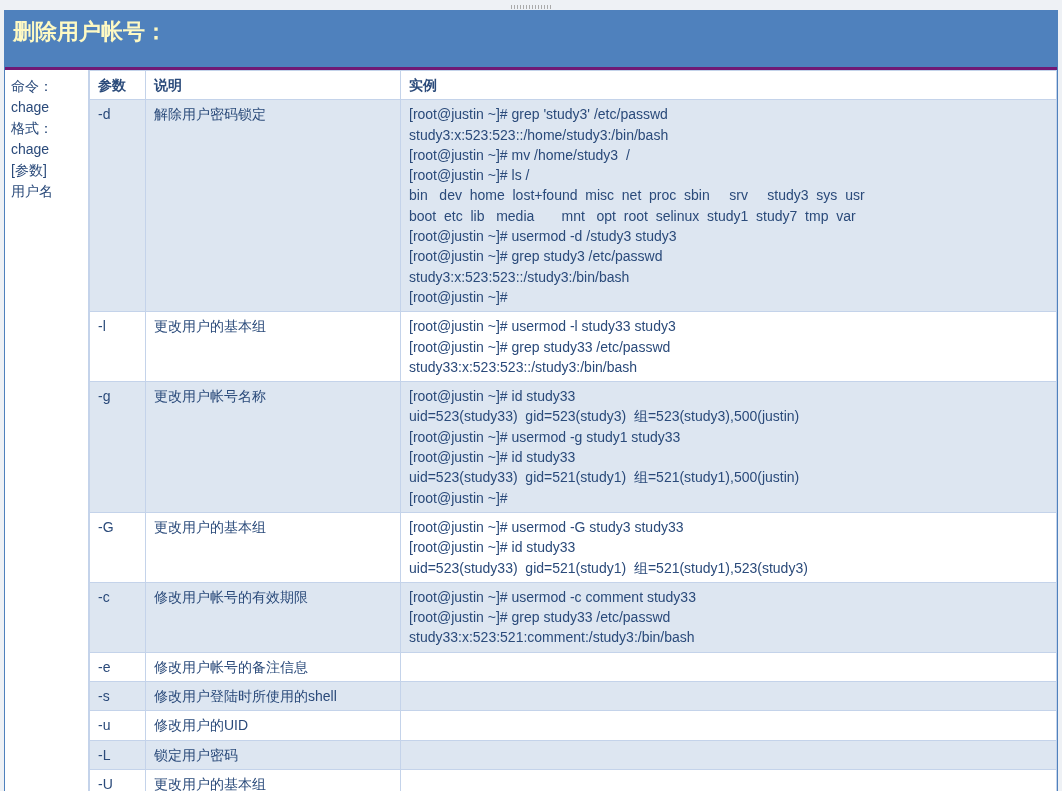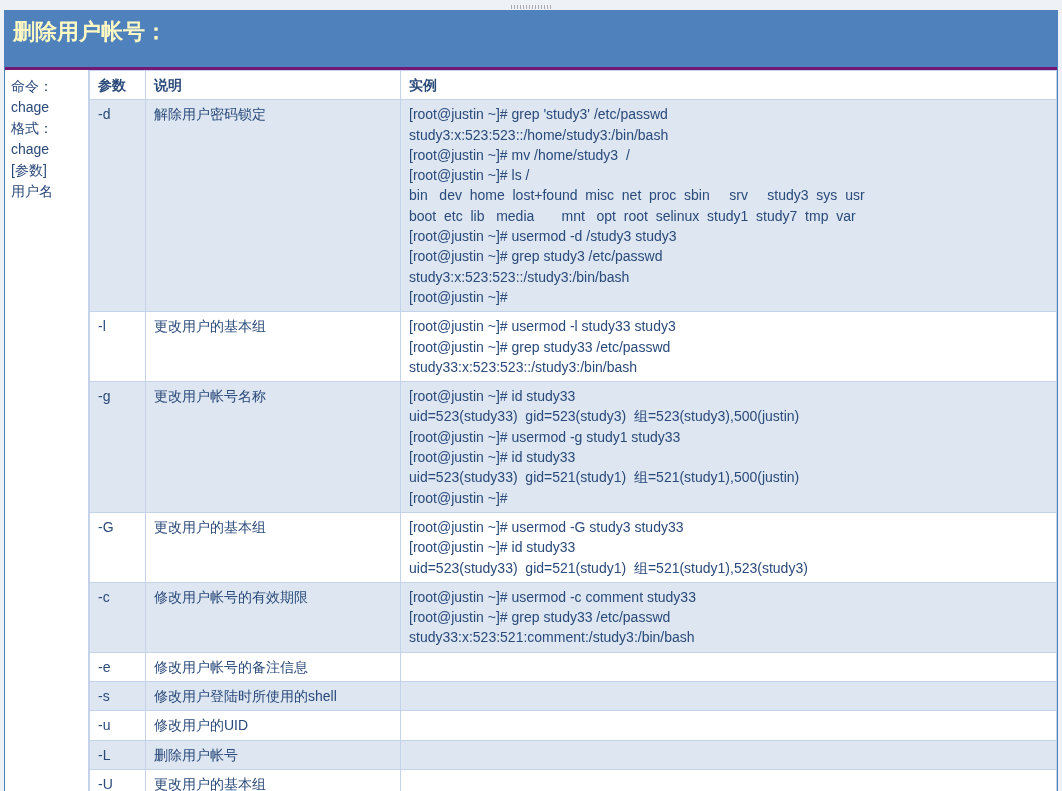--- a/index.html
+++ b/index.html
@@ -164,21 +164,21 @@
               <td>修改用户登陆时所使用的shell</td>
               <td class="mono-lines"></td>
             </tr>
             <tr class="plain">
               <td>-u</td>
               <td>修改用户的UID</td>
               <td class="mono-lines"></td>
             </tr>
             <tr class="alt">
               <td>-L</td>
-              <td>删除用户帐号</td>
+              <td>锁定用户密码</td>
               <td class="mono-lines"></td>
             </tr>
             <tr class="plain">
               <td>-U</td>
               <td>更改用户的基本组</td>
               <td class="mono-lines"></td>
             </tr>
           </tbody>
       </table>
     </div>

